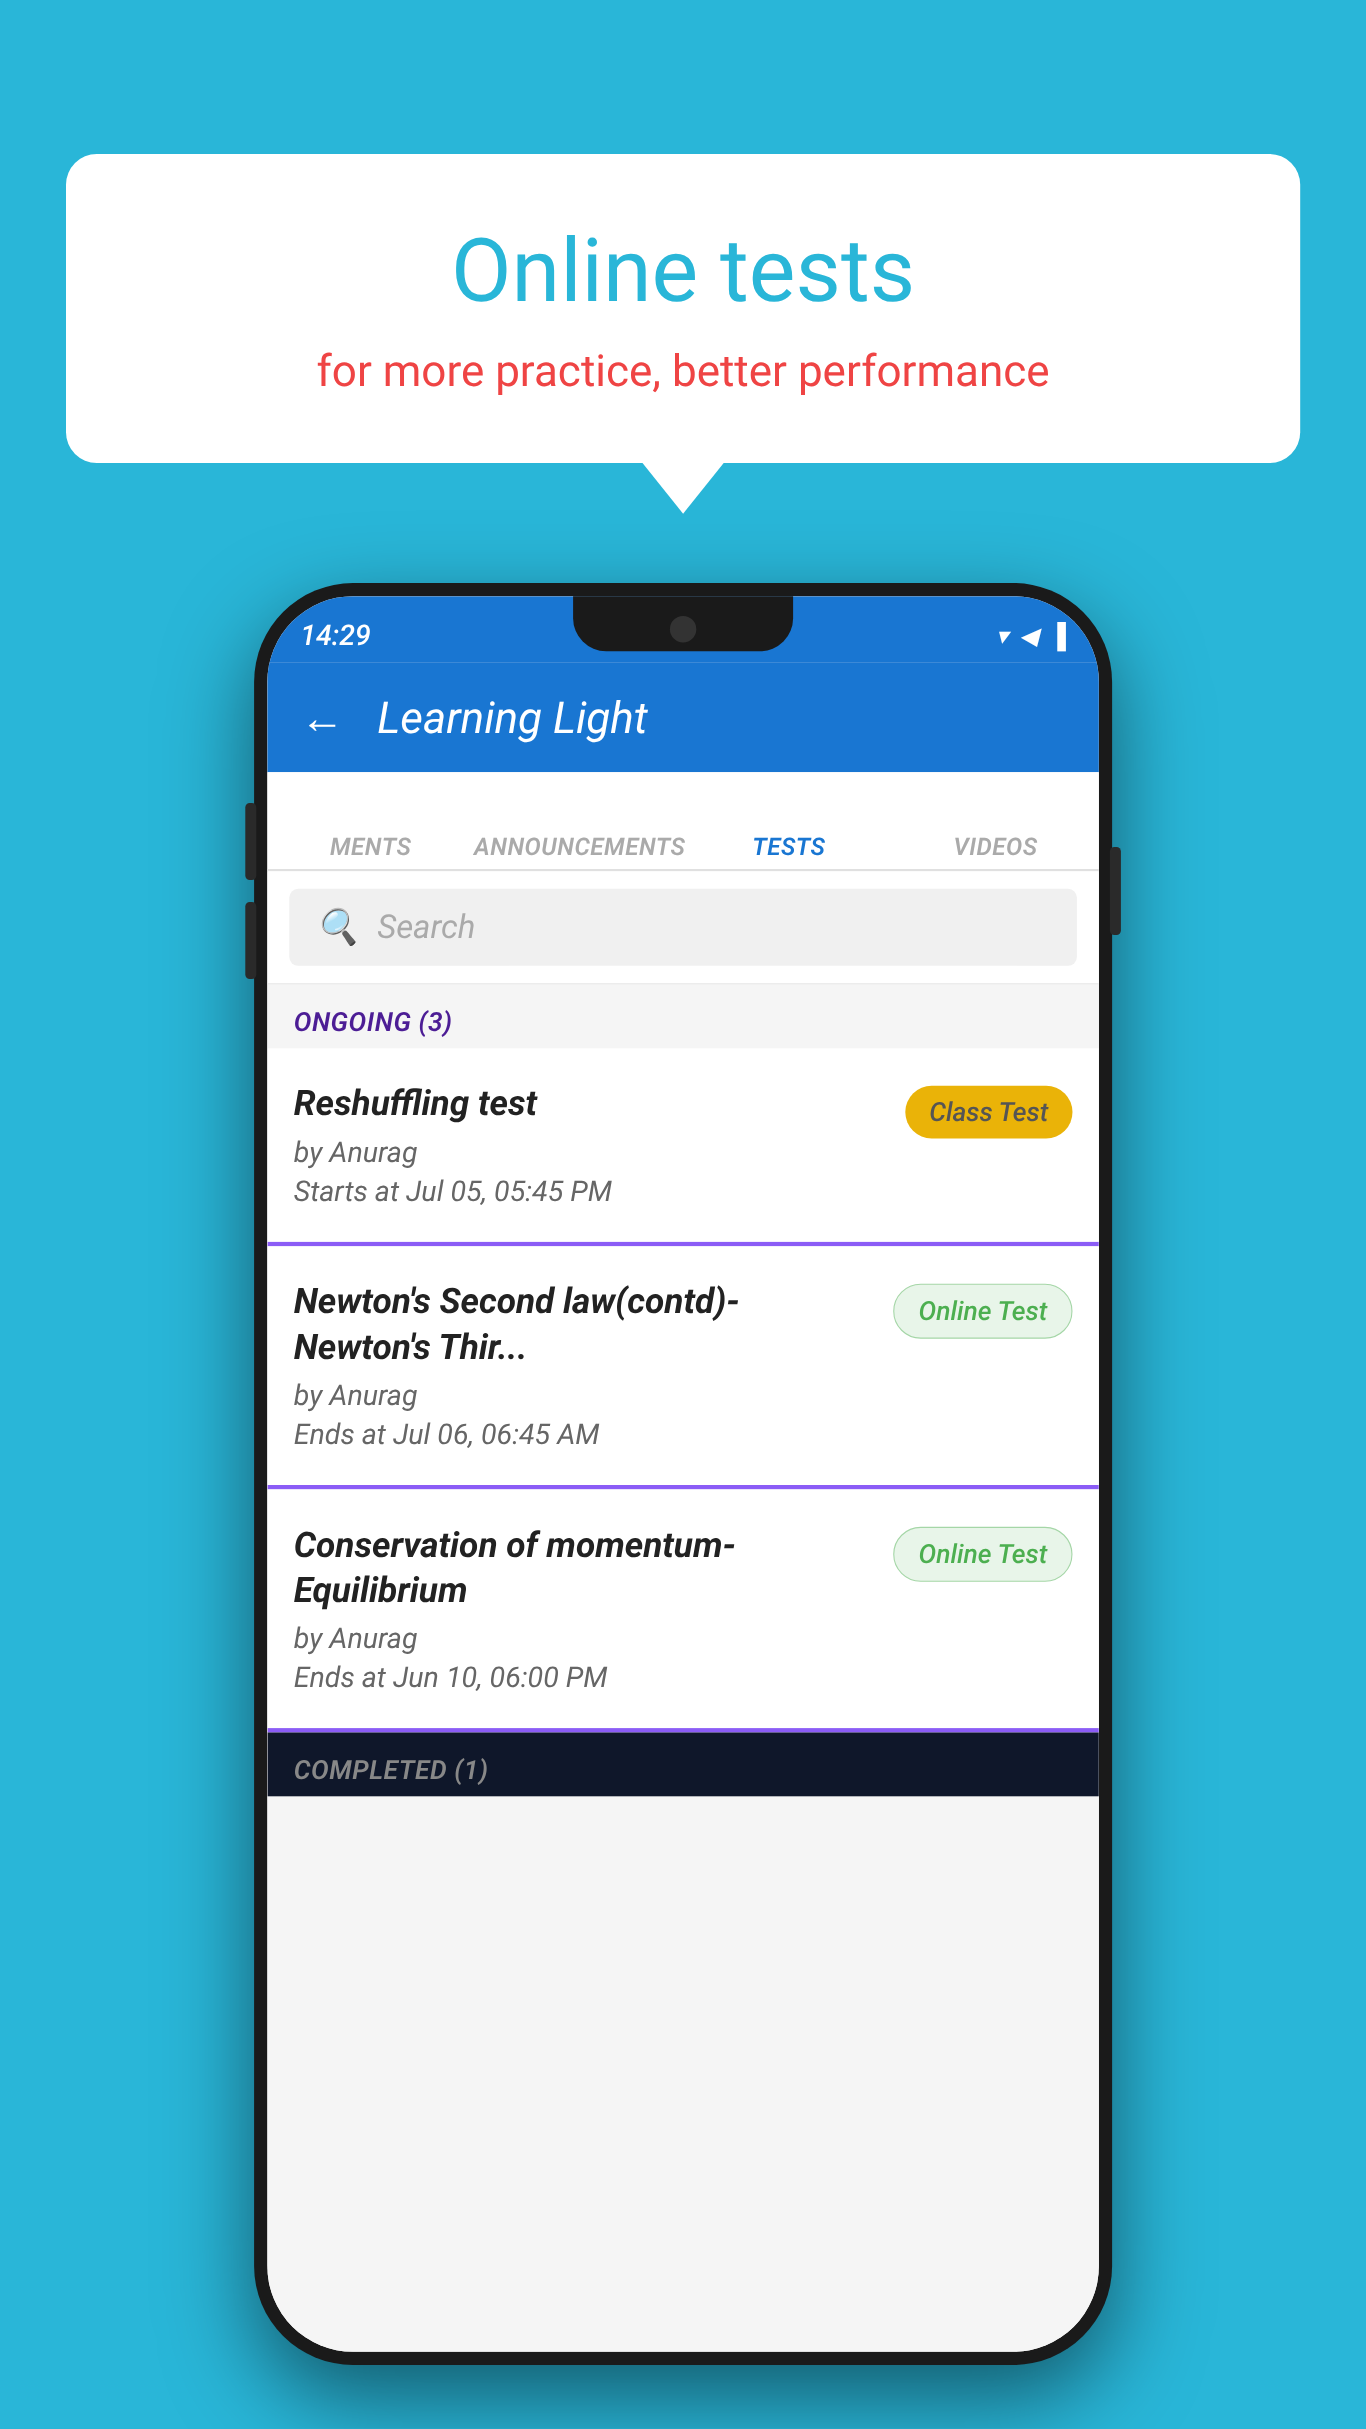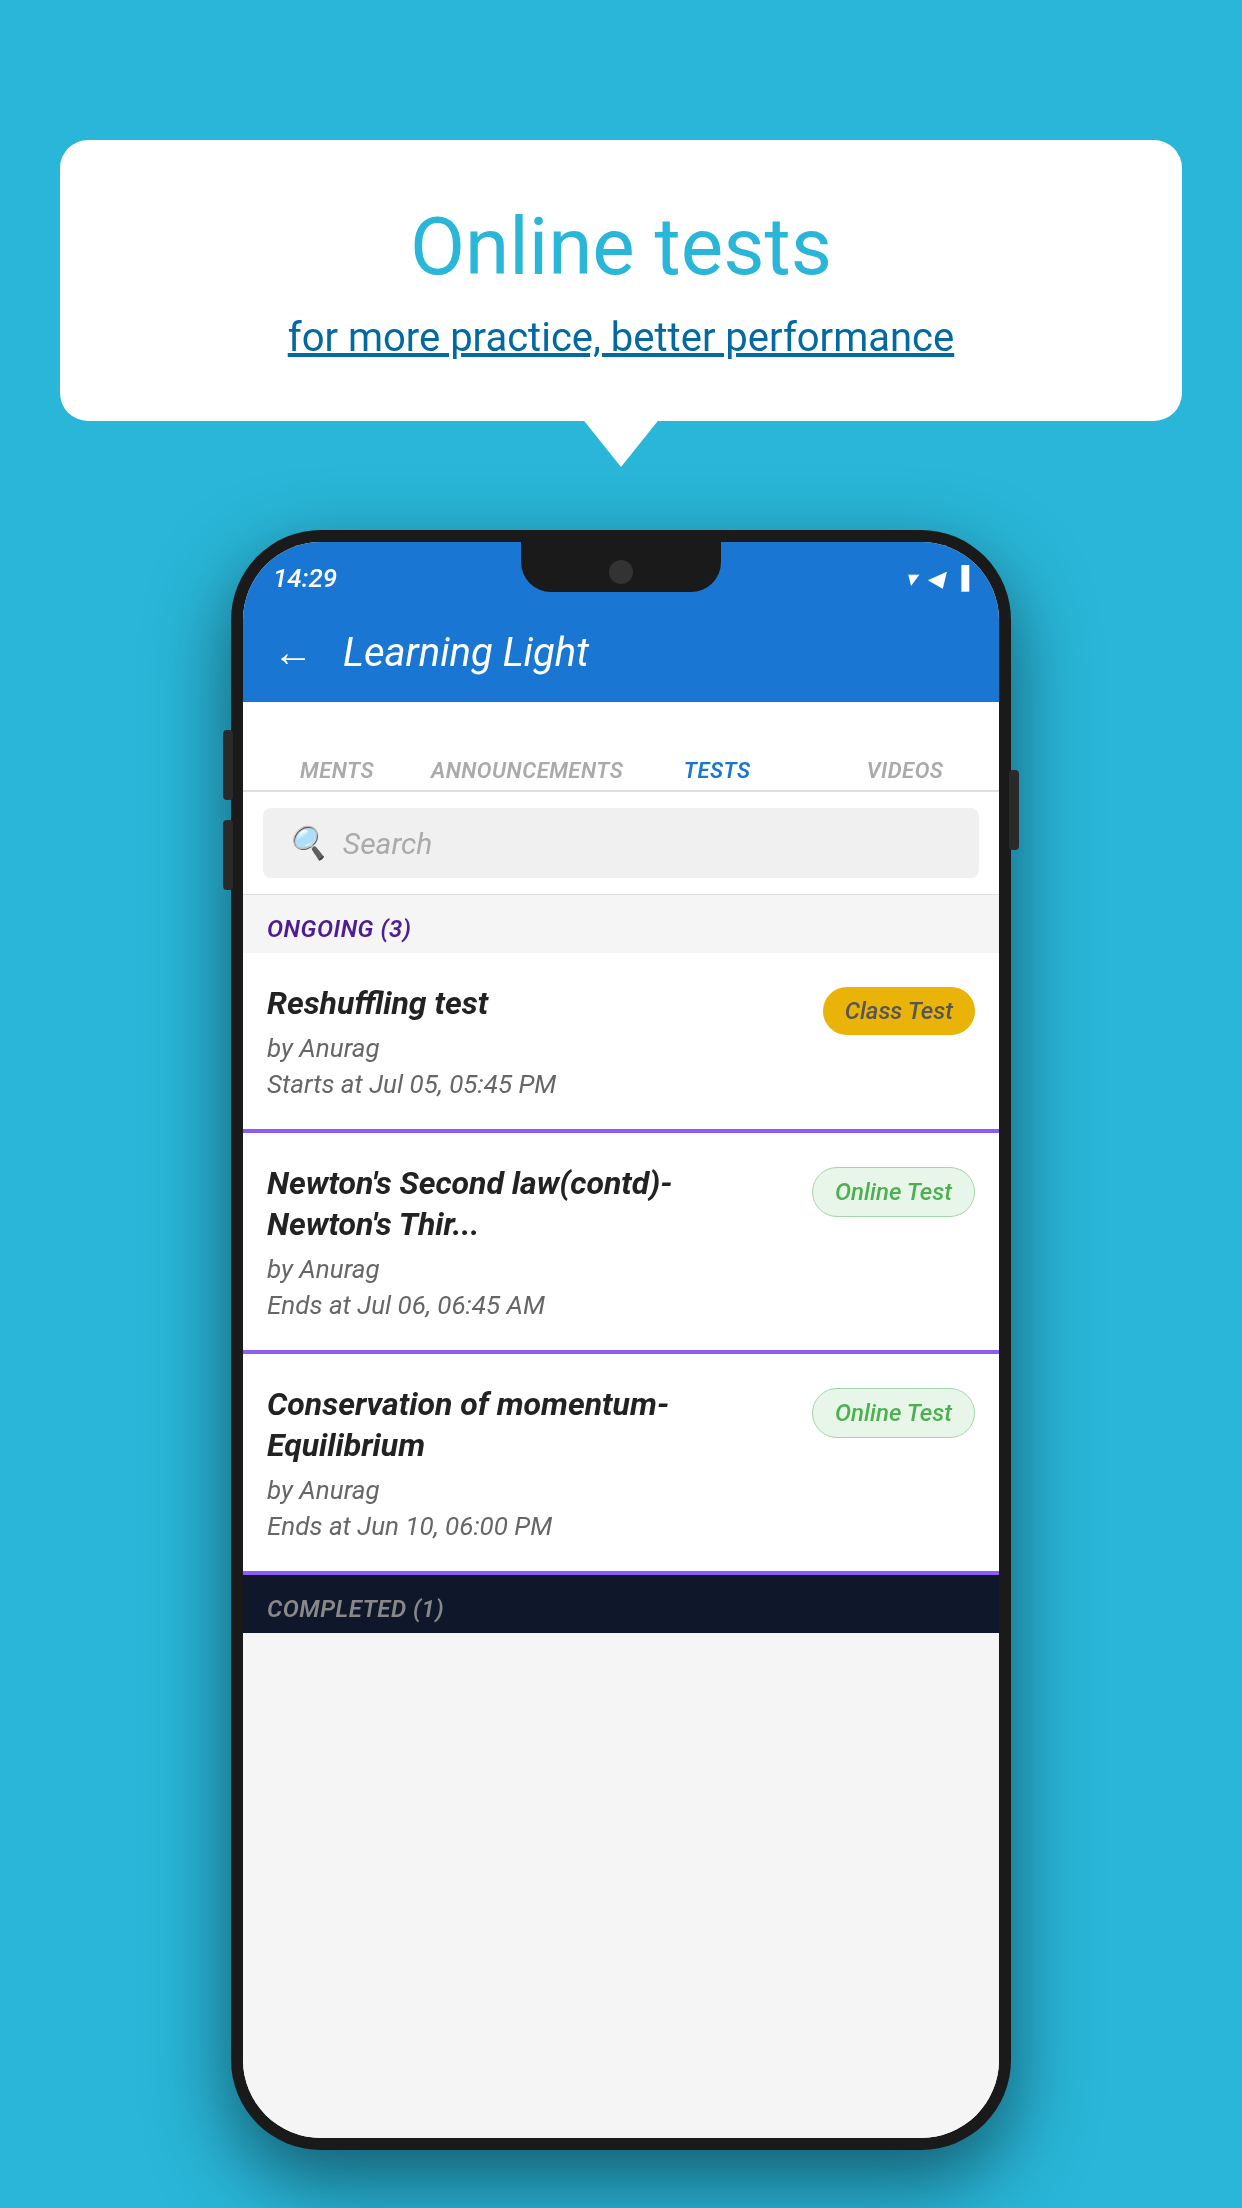--- a/index.html
+++ b/index.html
@@ -49,23 +49,22 @@
 
     .speech-bubble-title {
       font-size: 80px;
       color: #29b6d8;
       font-weight: 400;
       margin-bottom: 20px;
     }
 
     .speech-bubble-subtitle {
       font-size: 40px;
-      color: #0369a1;
+      color: #ef4444;
       font-weight: 400;
-      text-decoration: underline;
     }
 
     
     .phone-container {
       position: absolute;
       top: 530px;
       left: 50%;
       transform: translateX(-50%);
       width: 780px;
       height: 1620px;

